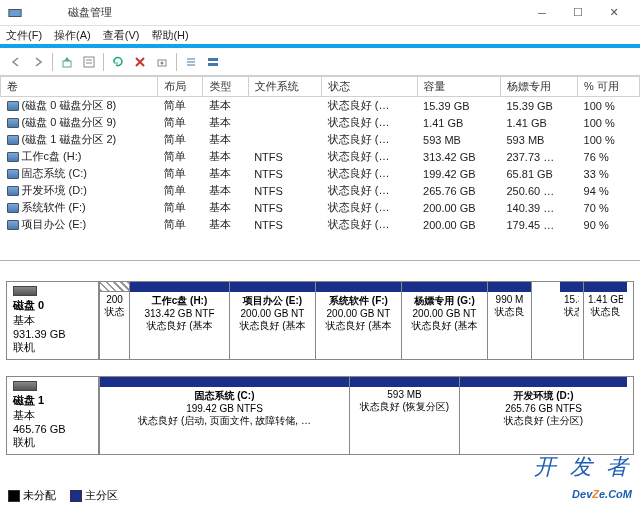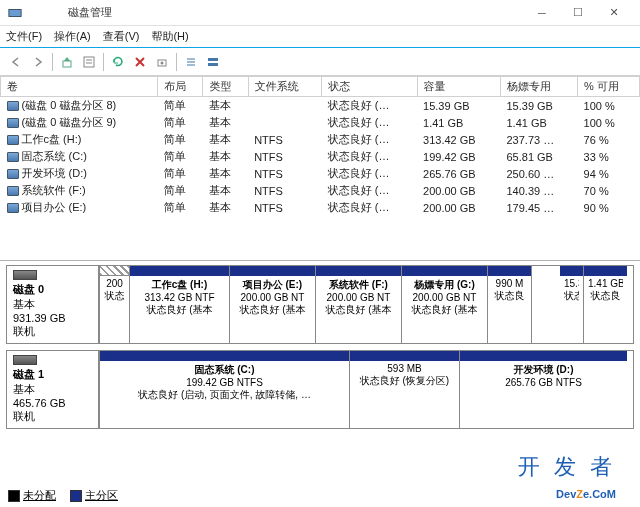--- a/index.html
+++ b/index.html
@@ -2,43 +2,43 @@
 <html><head>
 <meta charset="utf-8">
 <style>
 * { box-sizing: border-box; margin: 0; padding: 0; font-family: "Microsoft YaHei", "Segoe UI", sans-serif; font-size: 11px; }
 body { background: #fff; width: 640px; height: 507px; overflow: hidden; position: relative; }
 .titlebar { height: 26px; display: flex; align-items: center; padding: 0 8px; border-bottom: 1px solid #e0e0e0; gap: 40px; }
 .titlebar .icon { width: 14px; height: 14px; margin-right: 6px; }
 .titlebar .title { flex: 1; color: #333; }
 .winctl { display: flex; gap: 0; }
 .winctl div { width: 36px; height: 24px; display: flex; align-items: center; justify-content: center; color: #555; }
-.menubar { height: 22px; display: flex; align-items: center; padding: 0 6px; gap: 12px; border-bottom: 1px solid #0ea5e9; }
+.menubar { height: 22px; display: flex; align-items: center; padding: 0 6px; gap: 12px; border-bottom: 4px solid #0ea5e9; }
 .menubar span { color: #222; }
 .toolbar { height: 28px; display: flex; align-items: center; padding: 0 6px; gap: 2px; border-bottom: 1px solid #d0d0d0; }
 .toolbar .tbtn { width: 20px; height: 20px; display: flex; align-items: center; justify-content: center; }
 .toolbar .sep { width: 1px; height: 18px; background: #c0c0c0; margin: 0 2px; }
 .table-wrap { height: 185px; overflow: hidden; border-bottom: 1px solid #b0b0b0; }
 table { width: 100%; border-collapse: collapse; }
 th { text-align: left; padding: 2px 6px; background: #fff; border: 1px solid #d0d0d0; font-weight: normal; color: #333; height: 20px; }
 td { padding: 1px 6px; color: #222; white-space: nowrap; height: 16px; }
 td .vicon { display: inline-block; width: 12px; height: 10px; background: linear-gradient(#7aa8d8,#4a7ab0); border: 1px solid #456; border-radius: 1px; margin-right: 3px; vertical-align: middle; }
 .disks { padding: 4px 6px; }
-.diskrow { display: flex; margin-bottom: 6px; border: 1px solid #888; background: #fff; }
+.diskrow { display: flex; margin-bottom: 6px; border: 1px solid #888; background: #fff; margin-top: 16px; }
 .dinfo { width: 92px; padding: 4px 6px; border-right: 1px solid #888; }
 .dinfo .dicon { width: 24px; height: 10px; background: linear-gradient(#888,#555); border: 1px solid #444; margin-bottom: 2px; }
 .dparts { flex: 1; display: flex; text-align: center; }
 .part { border-left: 1px solid #888; padding: 2px 4px; display: flex; flex-direction: column; overflow: hidden; }
 .part .pbar { height: 10px; background: #1a2f8a; margin: -2px -4px 2px -4px; }
 .part .phatch { height: 10px; margin: -2px -4px 2px -4px; background: repeating-linear-gradient(45deg,#999,#999 2px,#fff 2px,#fff 5px); border-bottom:1px solid #888;}
 .part b { font-weight: bold; font-size: 10px; white-space: nowrap; }
 .part span { font-size: 10px; white-space: nowrap; overflow: hidden; }
-.legend { position: absolute; bottom: 4px; left: 8px; display: flex; gap: 14px; align-items: center; text-decoration: underline; }
+.legend { position: absolute; bottom: 4px; left: 8px; display: flex; gap: 14px; align-items: center; }
 .legend .sw { width: 12px; height: 12px; border: 1px solid #333; display: inline-block; vertical-align: middle; margin-right: 3px; }
-.watermark { position: absolute; right: 24px; bottom: 4px; text-align: right; }
+.watermark { position: absolute; right: 8px; bottom: 4px; text-align: right; font-style: italic; }
 .watermark .l1 { color: #1e5fb3; font-size: 22px; letter-spacing: 4px; font-weight: 500;}
 .watermark .l2 { color: #1e5fb3; font-size: 18px; font-weight: 600;}
 .watermark .l2 .z { color: #e68a1f; }
 </style>
 </head>
 <body>
 
 <div class="titlebar">
   <svg class="icon" viewBox="0 0 16 16">
       <rect x="1" y="4" width="14" height="8" fill="#6a9bd1" stroke="#345"></rect>
@@ -146,20 +146,30 @@
           <td><span class="vicon"></span>(磁盘 0 磁盘分区 9)</td>
           <td>简单</td>
           <td>基本</td>
           <td></td>
           <td>状态良好 (…</td>
           <td>1.41 GB</td>
           <td>1.41 GB</td>
           <td>100 %</td>
         </tr>
         <tr>
+          <td><span class="vicon"></span>(磁盘 1 磁盘分区 2)</td>
+          <td>简单</td>
+          <td>基本</td>
+          <td></td>
+          <td>状态良好 (…</td>
+          <td>593 MB</td>
+          <td>593 MB</td>
+          <td>100 %</td>
+        </tr>
+        <tr>
           <td><span class="vicon"></span>工作c盘 (H:)</td>
           <td>简单</td>
           <td>基本</td>
           <td>NTFS</td>
           <td>状态良好 (…</td>
           <td>313.42 GB</td>
           <td>237.73 …</td>
           <td>76 %</td>
         </tr>
         <tr>
@@ -279,20 +289,21 @@
         </div>
         <div class="part" style="width: 110px;">
           <div class="pbar"></div>
           <span>593 MB</span>
           <span>状态良好 (恢复分区)</span>
         </div>
         <div class="part" style="width: 168px;">
           <div class="pbar"></div>
           <b>开发环境  (D:)</b>
           <span>265.76 GB NTFS</span>
+          <span>状态良好 (主分区)</span>
         </div>
       </div>
   </div>
 </div>
 
 <div class="legend">
   <span><span class="sw" style="background:#000"></span><span>未分配</span></span>
   <span><span class="sw" style="background:#1a2f8a"></span><span>主分区</span></span>
 </div>
 

